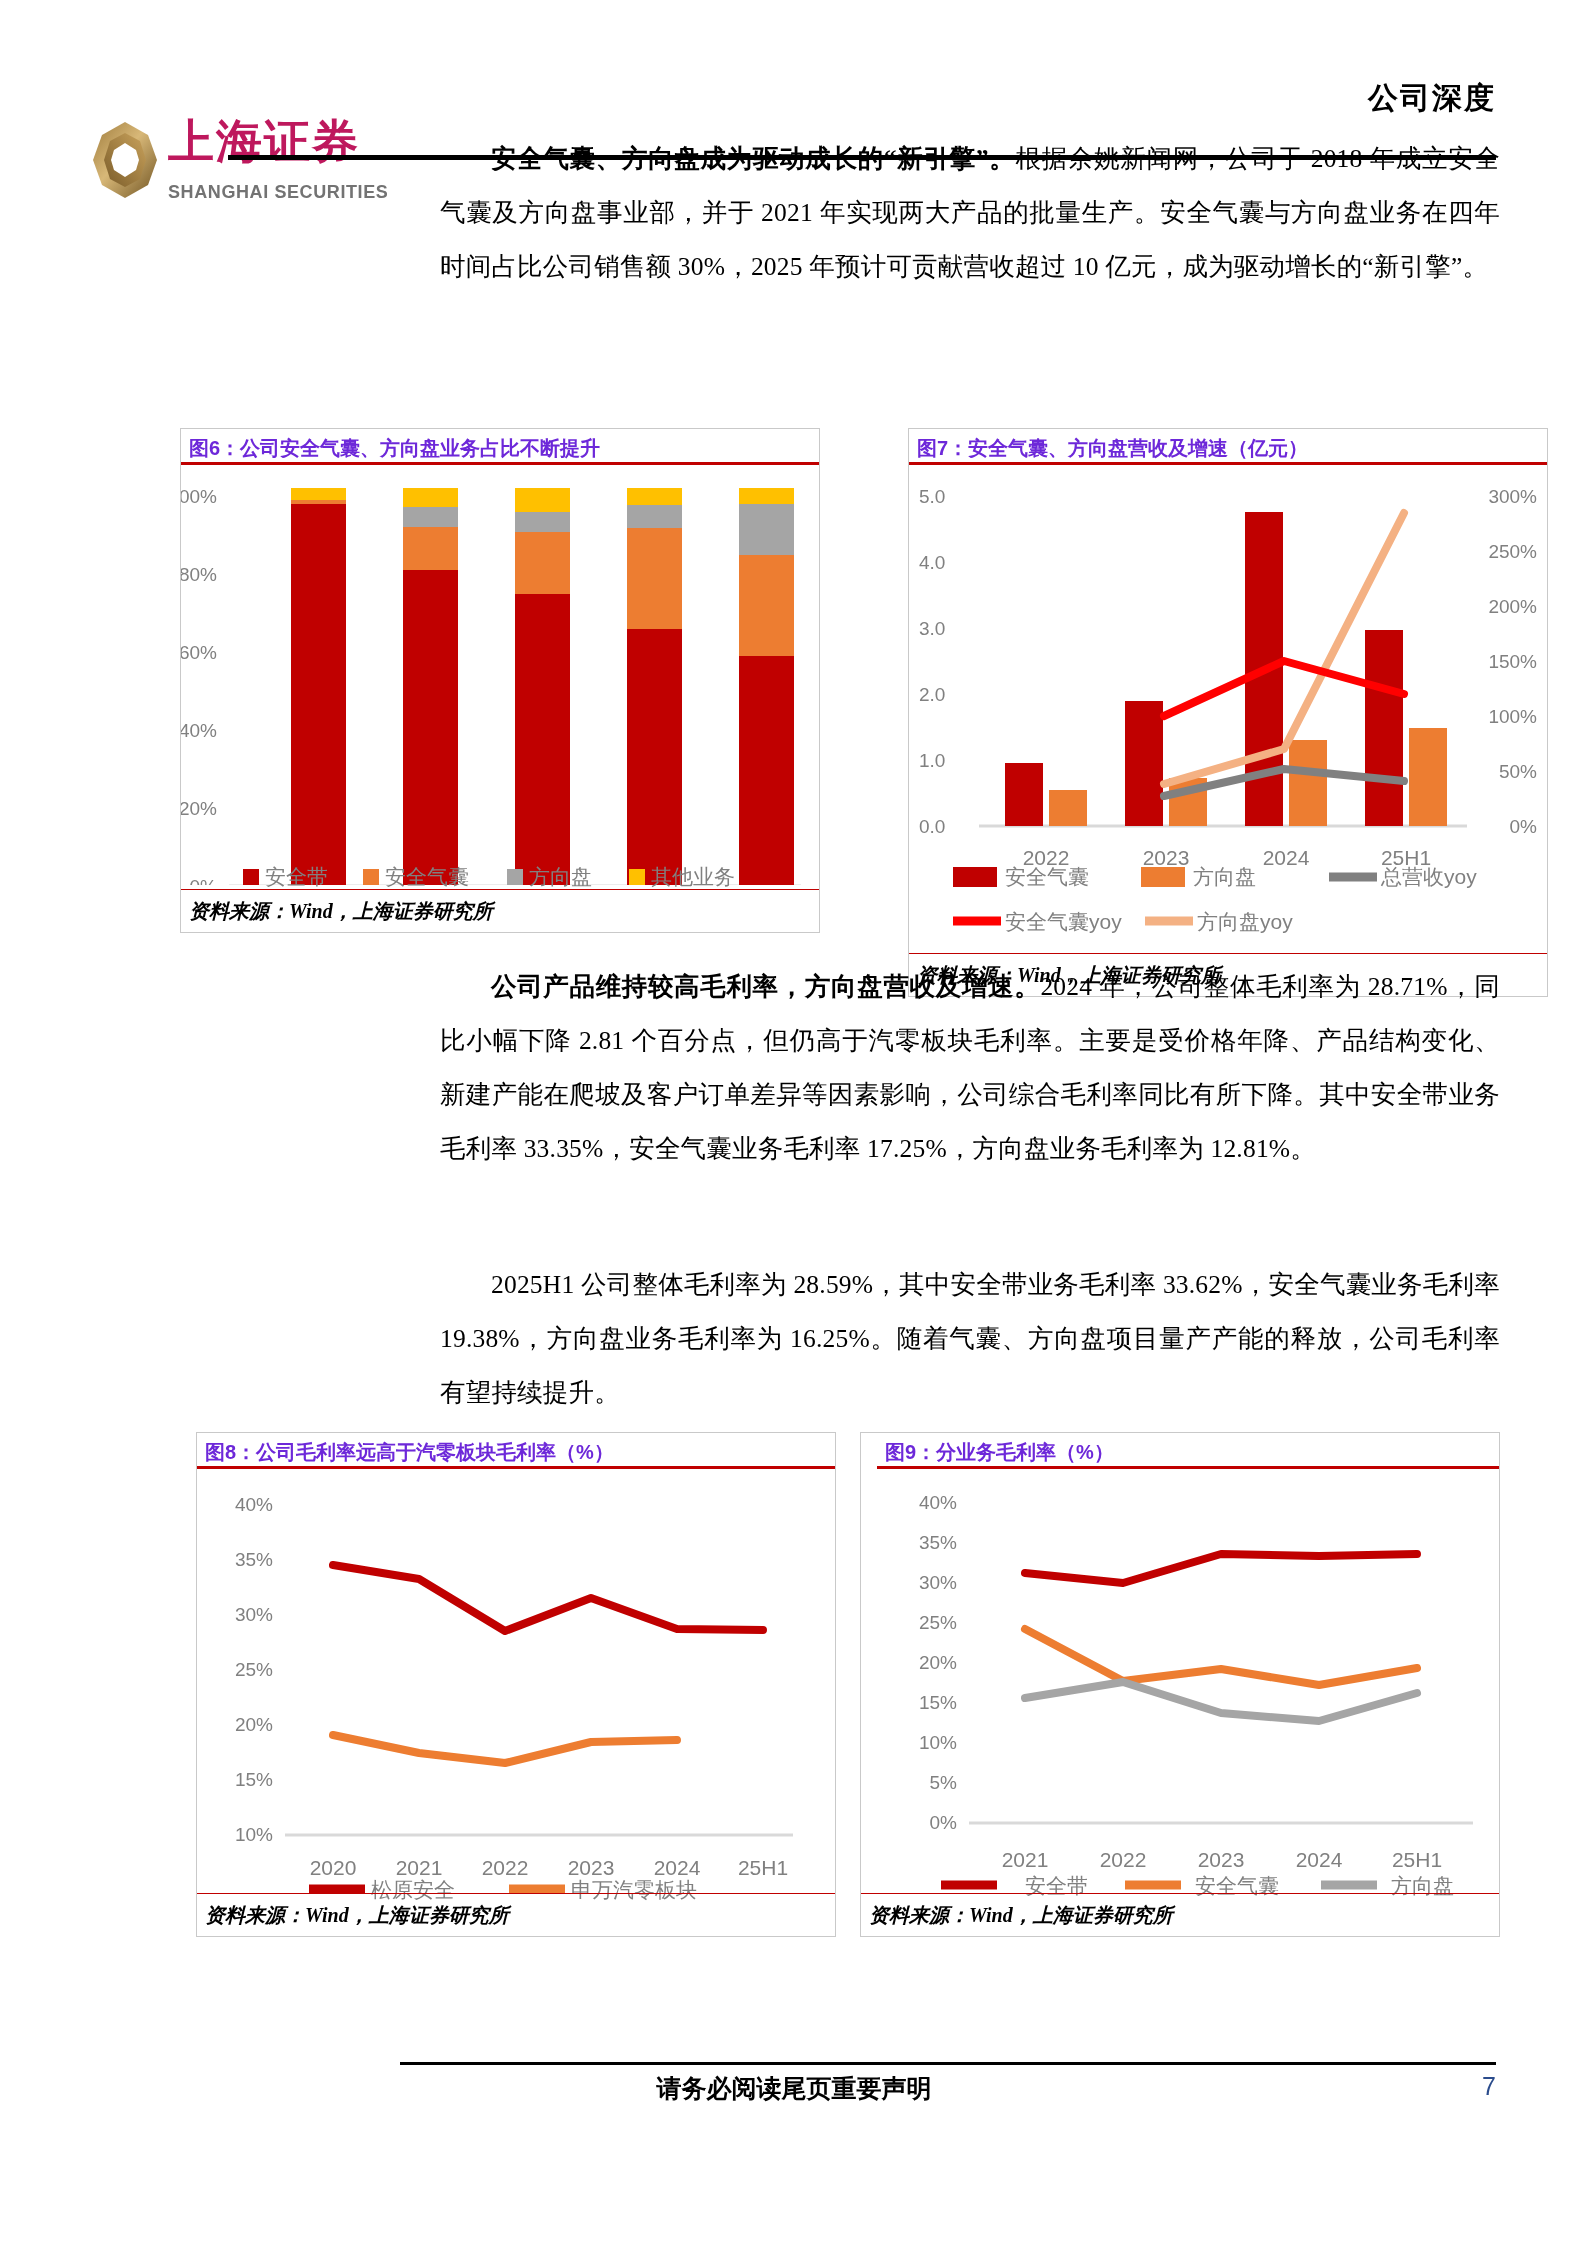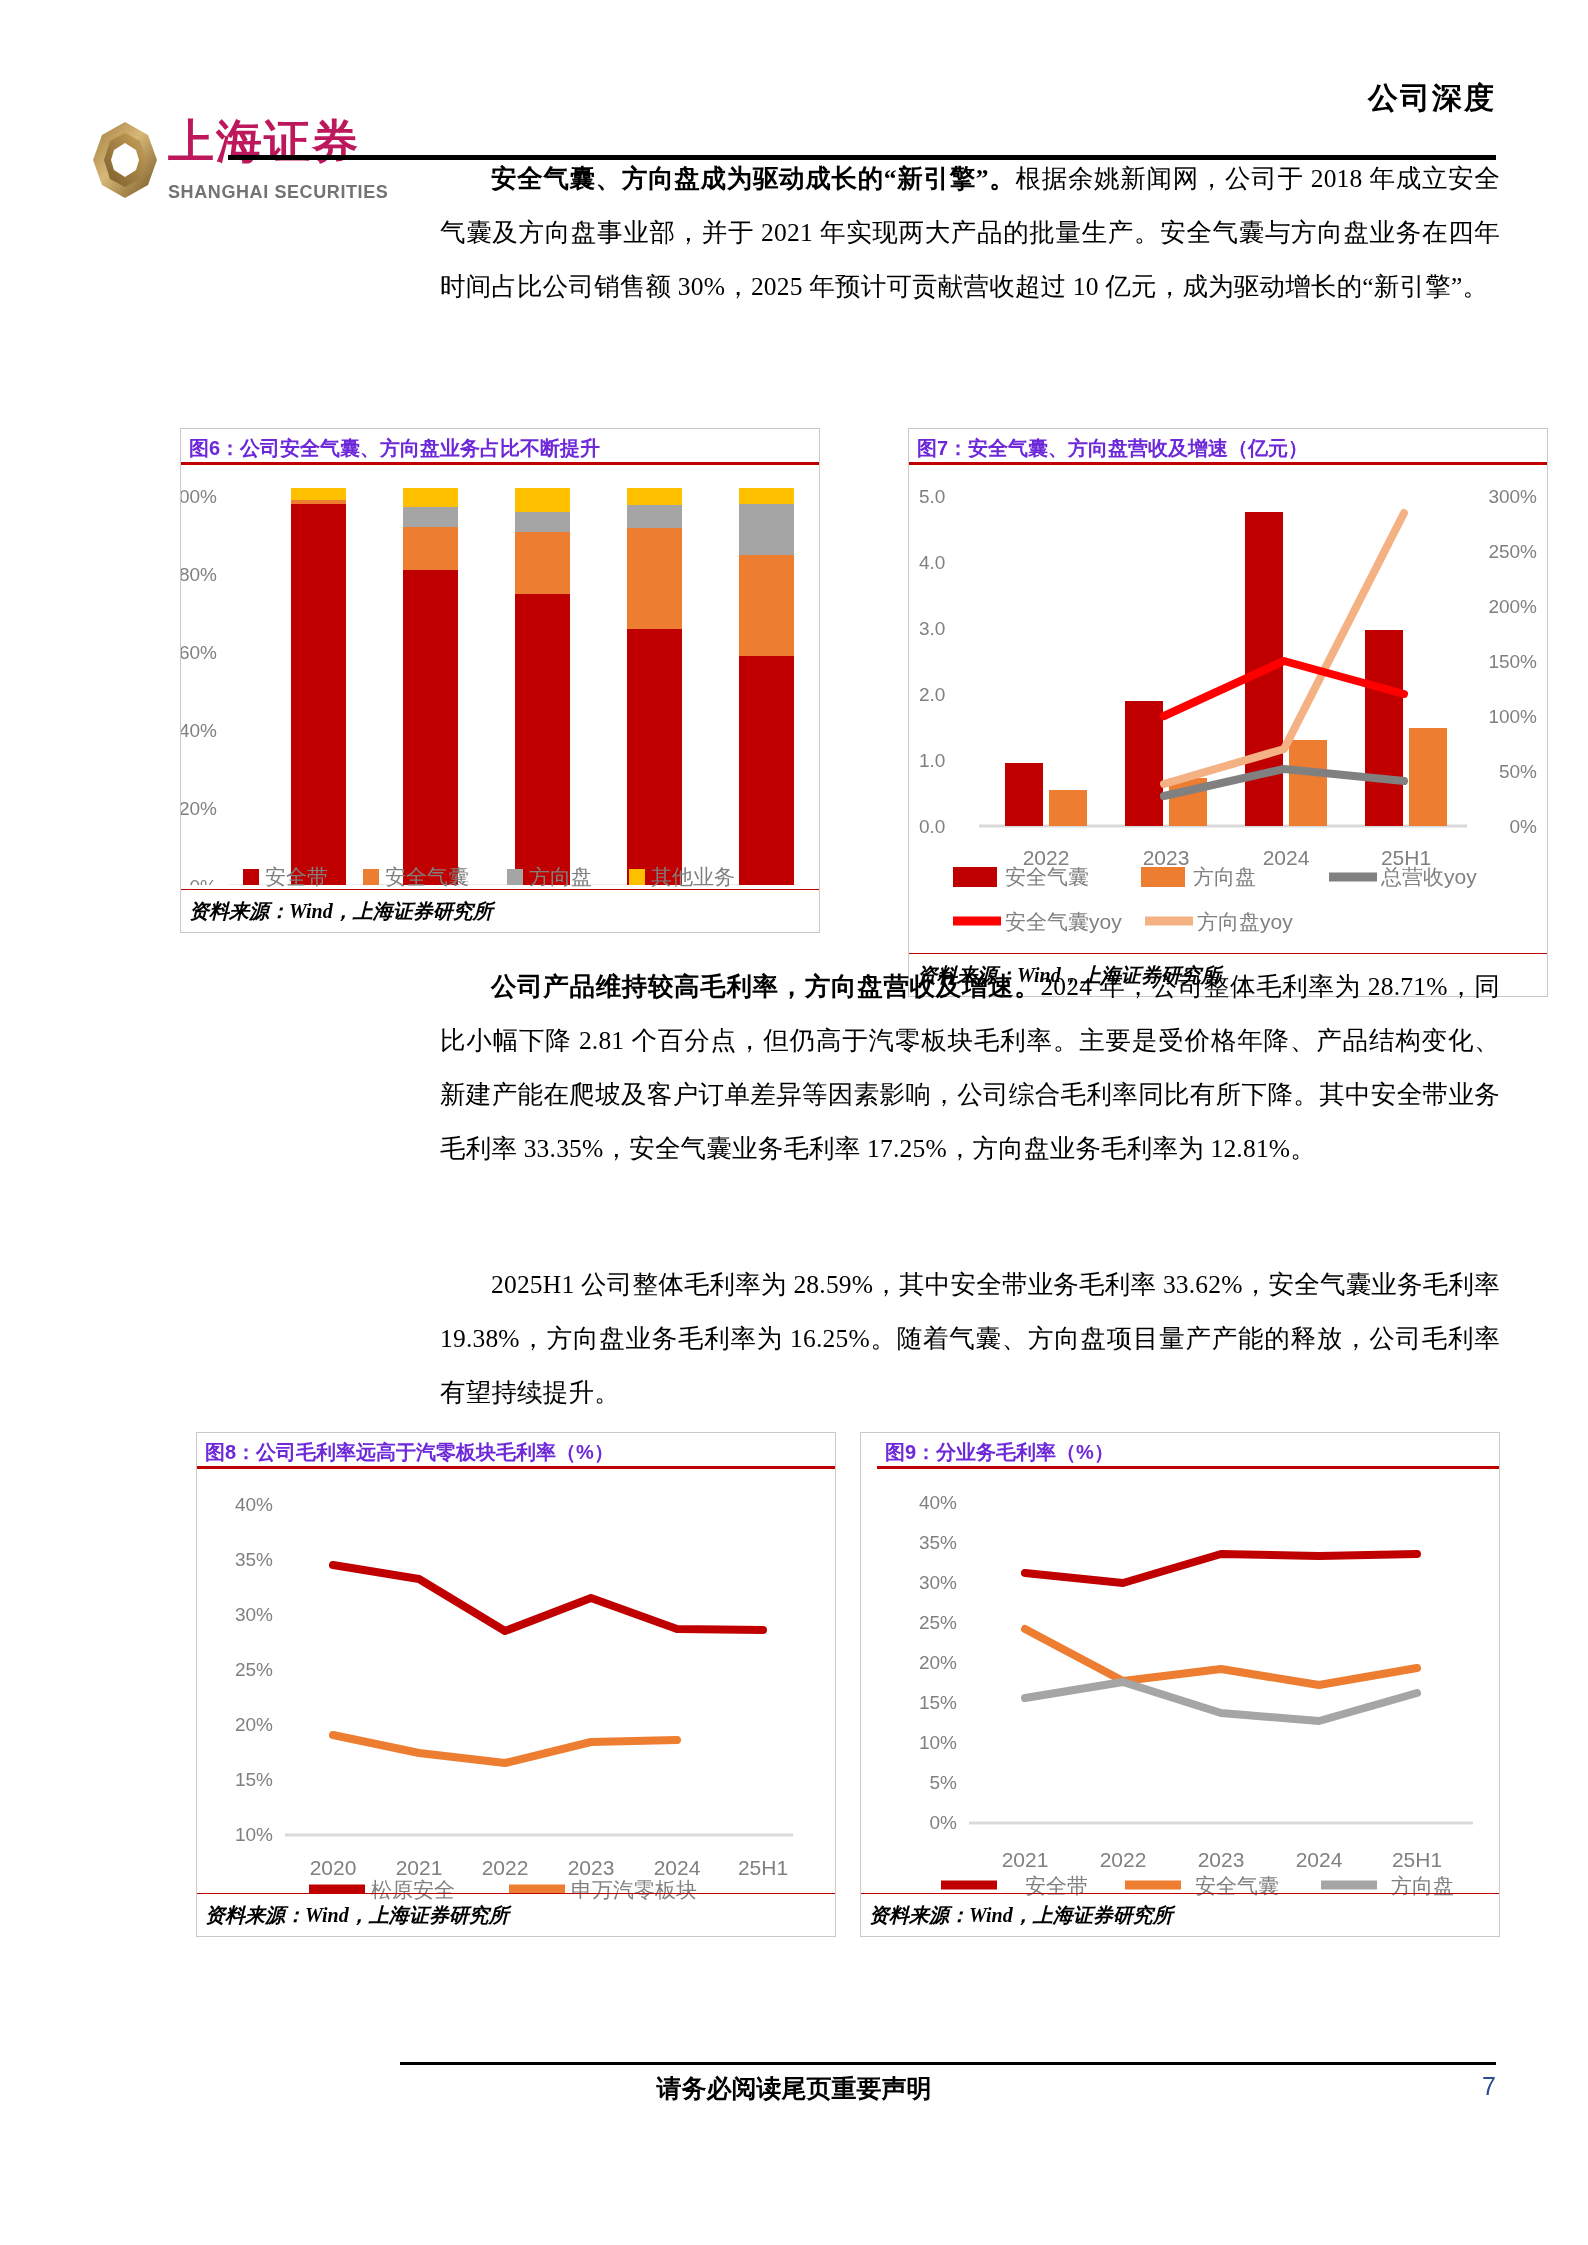--- a/index.html
+++ b/index.html
@@ -66,21 +66,21 @@
       </div>
       <div class="logo-text">
         <div class="logo-cn">上海证券</div>
         <div class="logo-en">SHANGHAI SECURITIES</div>
       </div>
     </div>
     <div class="header-title">公司深度</div>
     <div class="header-rule"></div>
   </div>
 
-  <div class="para indent" style="top:152px;">
+  <div class="para indent" style="top:132px;">
     <b>安全气囊、方向盘成为驱动成长的“新引擎”。</b><span>根据余姚新闻网，公司于 2018 年成立安全气囊及方向盘事业部，并于 2021 年实现两大产品的批量生产。安全气囊与方向盘业务在四年时间占比公司销售额 30%，2025 年预计可贡献营收超过 10 亿元，成为驱动增长的“新引擎”。</span>
   </div>
 
   <div class="chartbox" style="left:180px;top:428px;width:640px;height:505px;">
     <div class="cb-title">图6：公司安全气囊、方向盘业务占比不断提升</div>
     <div class="cb-body">
       <svg width="638" height="420" viewBox="0 0 638 420">
 
         <text class="axlbl" x="36" y="38" text-anchor="end">100%</text>
         <text class="axlbl" x="36" y="116" text-anchor="end">80%</text>

